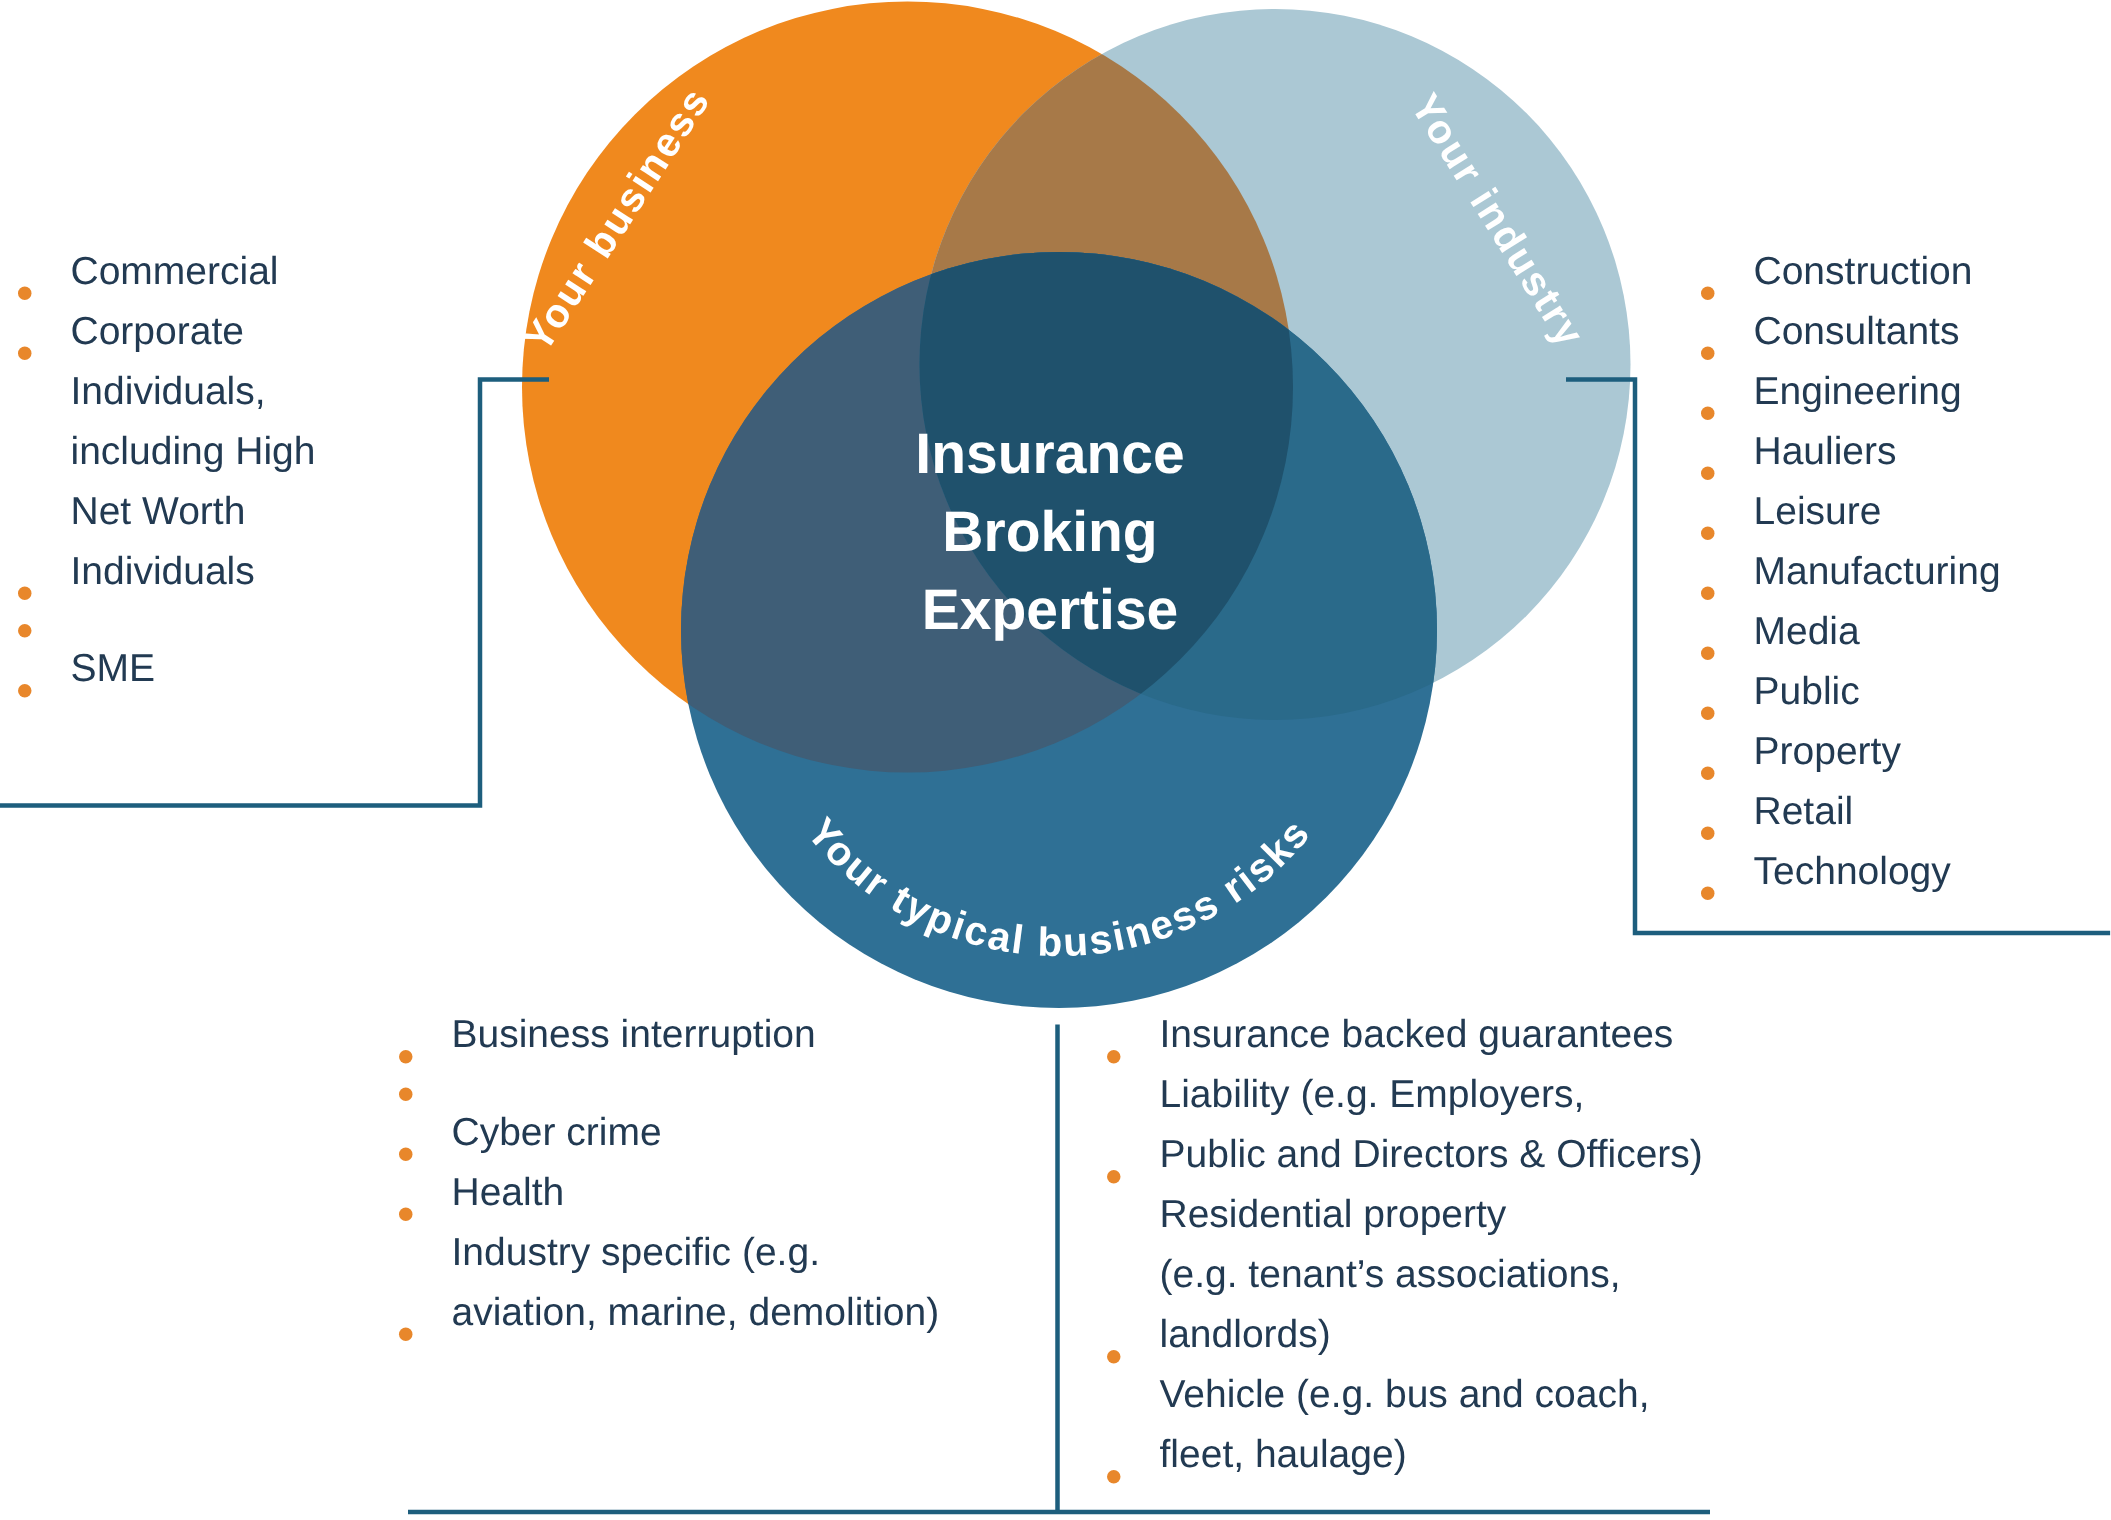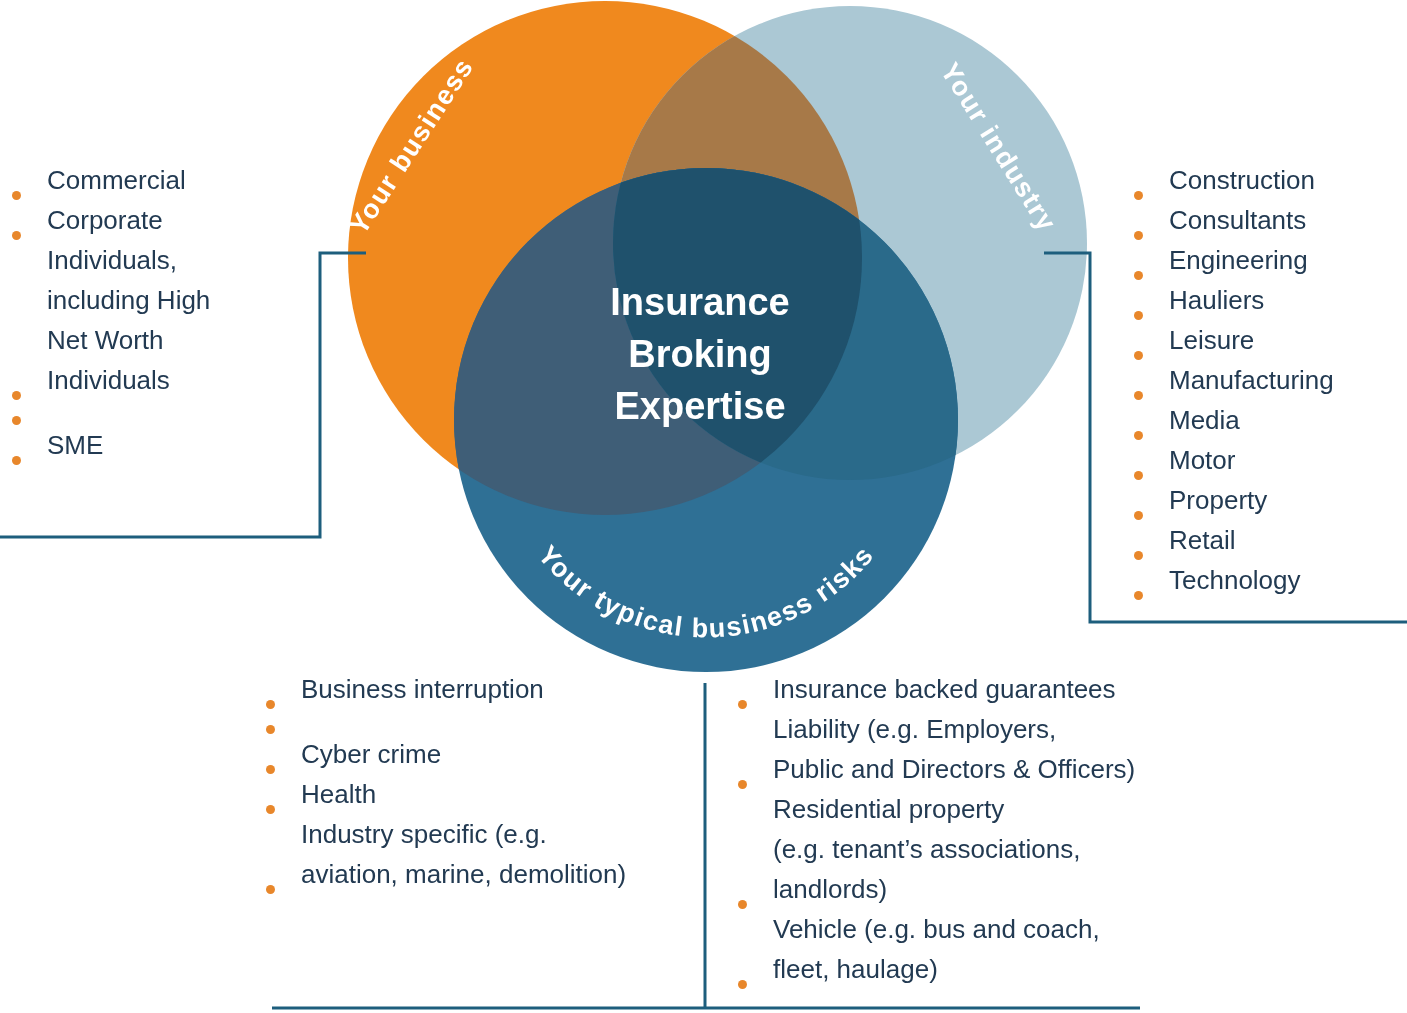--- a/index.html
+++ b/index.html
@@ -139,21 +139,21 @@
     <li class="item">
       <span class="bullet"></span>
       <span class="txt">Manufacturing</span>
     </li>
     <li class="item">
       <span class="bullet"></span>
       <span class="txt">Media</span>
     </li>
     <li class="item">
       <span class="bullet"></span>
-      <span class="txt">Motor</span>
+      <span class="txt">Public</span>
     </li>
     <li class="item">
       <span class="bullet"></span>
       <span class="txt">Property</span>
     </li>
     <li class="item">
       <span class="bullet"></span>
       <span class="txt">Retail</span>
     </li>
     <li class="item">

